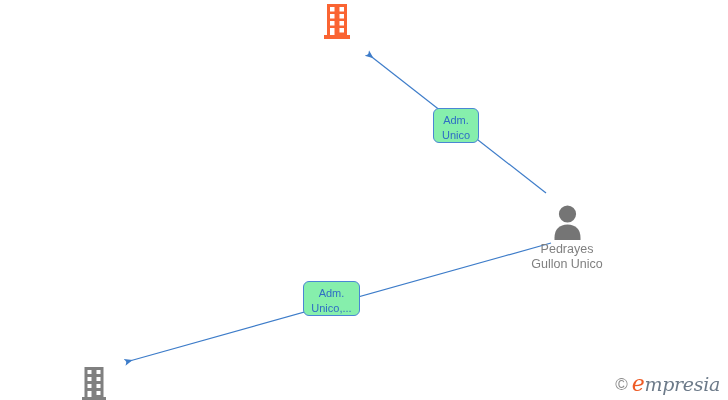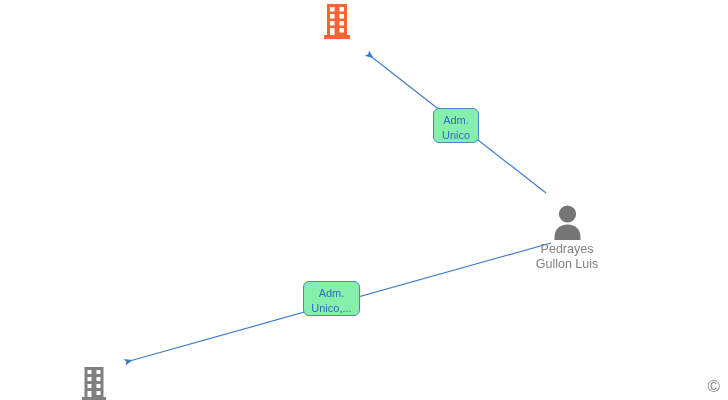--- a/index.html
+++ b/index.html
@@ -149,21 +149,21 @@
     </svg>
     <div class="node-label"></div>
   </div>
 
   <div class="node" id="node-person">
     <svg class="node-icon" width="29" height="36" viewBox="0 0 29 36">
       <circle cx="14.5" cy="10" r="8.6" fill="#757575"></circle>
       <path d="M14.5,20.5 C22.5,20.5 27.5,25.5 27.5,33.5 L27.5,36 L1.5,36 L1.5,33.5 C1.5,25.5 6.5,20.5 14.5,20.5 Z" fill="#757575"></path>
     </svg>
     <div class="node-label">Pedrayes
-Gullon Luis</div>
+Gullon Unico</div>
   </div>
 
   <div class="node" id="node-company-secondary">
     <svg class="node-icon" width="24" height="33" viewBox="0 0 24 33">
       <rect x="2.5" y="0" width="19" height="30" fill="#808080"></rect>
       <rect x="0" y="30" width="24" height="3" fill="#808080"></rect>
       <rect x="5.5" y="3" width="4" height="4" fill="#ffffff"></rect>
       <rect x="14.5" y="3" width="4" height="4" fill="#ffffff"></rect>
       <rect x="5.5" y="10" width="4" height="4" fill="#ffffff"></rect>
       <rect x="14.5" y="10" width="4" height="4" fill="#ffffff"></rect>
@@ -176,15 +176,16 @@
   </div>
 
   <div class="edge-label" id="edge-label-1">Adm.
 Unico</div>
 
   <div class="edge-label" id="edge-label-2">Adm.
 Unico,...</div>
 
   <div id="watermark">
     <span class="wm-c">©</span>
+    <span class="wm-word"><span class="wm-e">e</span><span>mpresia</span></span>
   </div>
 
 </div>
 
 </body></html>

